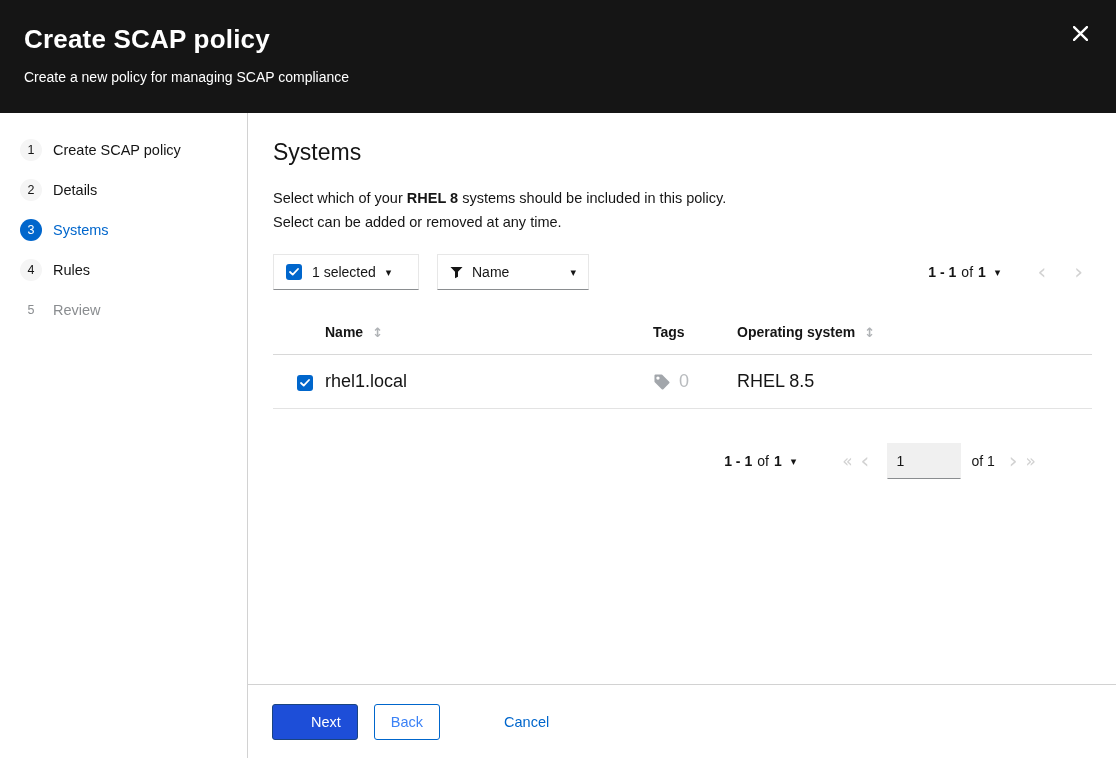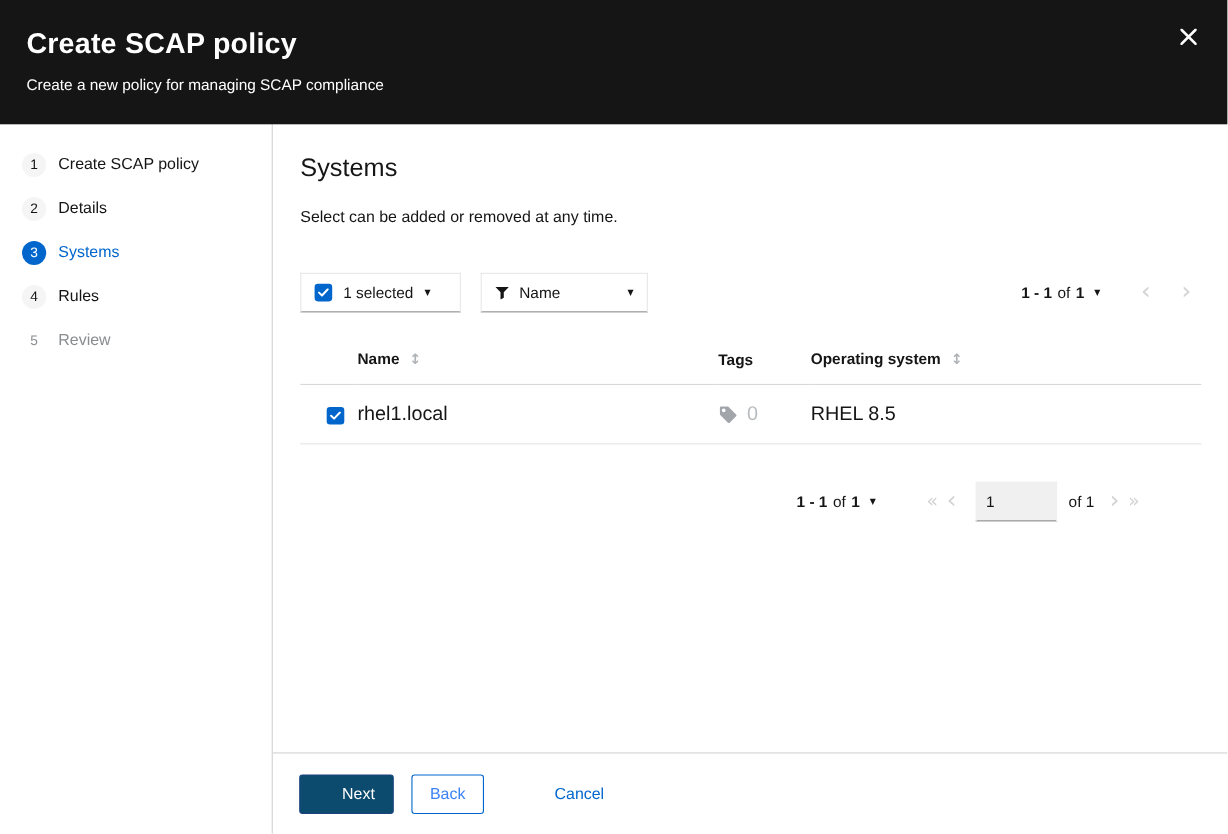--- a/index.html
+++ b/index.html
@@ -29,21 +29,21 @@
   .step.disabled .step-label { color:#8a8d90; }
   .step.disabled .step-num { background:transparent; color:#8a8d90; }
 
   
   .content-col { flex:1; display:flex; flex-direction:column; min-width:0; }
   .wizard-main { flex:1; padding:26px 24px 0 25px; }
   .page-title { font-size:23px; font-weight:500; }
   .desc { margin-top:20px; font-size:14.5px; line-height:24px; }
 
   
-  .toolbar { margin-top:38px; display:flex; align-items:center; }
+  .toolbar { margin-top:20px; display:flex; align-items:center; }
   .control { height:36px; display:flex; align-items:center; background:#fff;
              border:1px solid #e7e7e7; border-bottom-color:#8a8d90; cursor:pointer; }
   .bulk-select { width:146px; padding:0 12px; gap:10px; }
   .filter-dropdown { width:152px; margin-left:18px; padding:0 12px; gap:9px; }
   .filter-dropdown .caret { margin-left:auto; }
   .search-box { width:208px; margin-left:10px; padding:0 12px; cursor:text; }
   .search-box input { flex:1; border:none; outline:none; font-size:14px; min-width:0;
                       font-family:"Liberation Sans","DejaVu Sans",sans-serif; color:#151515; }
   .search-box input::placeholder { color:#6a6e73; opacity:1; }
   .caret { font-size:11px; color:#151515; line-height:1; }
@@ -75,21 +75,21 @@
   .page-input { width:74px; height:36px; background:#f0f0f0; border:1px solid #f0f0f0;
                 border-bottom-color:#8a8d90; padding:0 8px; font-size:14px; margin:0 10px 0 14px;
                 font-family:"Liberation Sans","DejaVu Sans",sans-serif; color:#151515; }
   .of-pages { font-size:14px; margin-right:10px; }
 
   
   .wizard-footer { flex:0 0 auto; height:74px; border-top:1px solid #d2d2d2;
                    display:flex; align-items:center; padding:0 24px; gap:16px; }
   .btn { height:36px; padding:0 16px; font-size:14.5px; border-radius:3px; cursor:pointer;
          font-family:"Liberation Sans","DejaVu Sans",sans-serif; }
-  .btn-primary { background:#0c4a6e; color:#fff; border:1px solid #1a4480;padding-left:38px; }
+  .btn-primary { background:#1d4ed8; color:#fff; border:1px solid #1a4480;padding-left:38px; }
   .btn-secondary { background:#fff; color:#3b82f6; border:1px solid #0066cc; }
   .btn-link { background:none; border:none; color:#0066cc; margin-left:48px; padding:0; }
   b { font-weight:bold; }
 </style>
 </head>
 <body>
 
 <div class="modal">
 
   <header class="modal-header">
@@ -126,20 +126,23 @@
         <span class="step-label">Review</span>
       </div>
     </nav>
 
     <div class="content-col">
       <main class="wizard-main">
 
         <h2 class="page-title">Systems</h2>
 
         <div class="desc">
+          <div>
+            <span>Select which of your </span><b>RHEL 8</b><span> systems should be included in this policy.</span>
+          </div>
           <div>Select can be added or removed at any time.</div>
         </div>
 
         <div class="toolbar">
 
           <div class="control bulk-select">
             <span class="checkbox">
               <svg width="10" height="8" viewBox="0 0 10 8">
                   <path d="M1 4 L3.7 6.6 L9 1" stroke="#fff" stroke-width="1.8" fill="none" stroke-linecap="round" stroke-linejoin="round"></path>
                 </svg>

